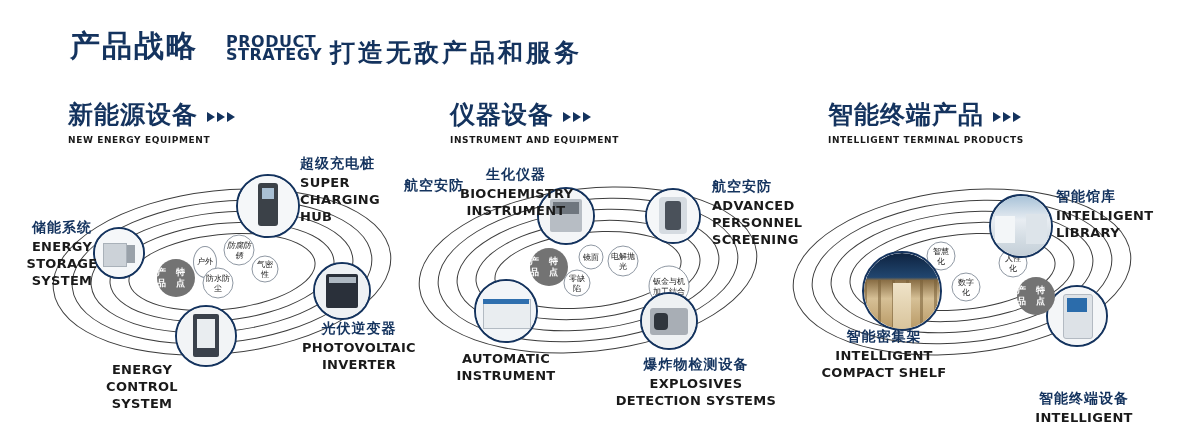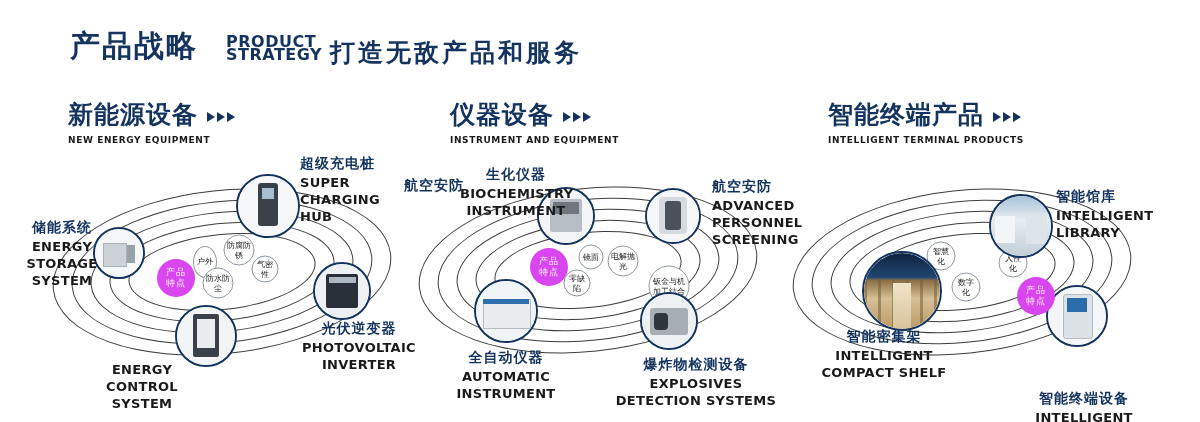--- a/index.html
+++ b/index.html
@@ -72,22 +72,22 @@
 
   .i-shelf { background:linear-gradient(180deg,#0e2340 0%,#21466f 32%,#8a6f46 36%,#d6c096 60%,#b99a66 100%); }
   .i-shelf::before { left:0; top:36%; width:100%; height:64%; background:repeating-linear-gradient(90deg, rgba(120,95,55,0.55) 0 3px, rgba(0,0,0,0) 3px 14px); }
   .i-shelf::after { left:38%; top:40%; width:24%; height:60%; background:linear-gradient(180deg,#efe3c8,#d8c49c); }
 
   .i-terminal { background:#f4f6f8; }
   .i-terminal::before { left:26%; top:12%; width:48%; height:74%; background:#dde2e7; border:1px solid #b3bac2; border-radius:3px; }
   .i-terminal::after { left:33%; top:19%; width:34%; height:24%; background:#2b6cab; }
 
   
-  .core { position:absolute; transform:translate(-50%,-50%); width:38px; height:38px; border-radius:50%; background:#d946ef; color:#fff;
-          display:flex; flex-direction:column; align-items:center; justify-content:center; font-size:9px; font-weight:normal; line-height:1.2; letter-spacing:1px; z-index:4; }
+  .core { position:absolute; transform:translate(-50%,-50%); width:38px; height:38px; border-radius:50%; background:#737373; color:#fff;
+          display:flex; flex-direction:row; align-items:center; justify-content:center; font-size:9px; font-weight:bold; line-height:1.2; letter-spacing:1px; z-index:4; }
 
   
   .bubble { position:absolute; transform:translate(-50%,-50%); border-radius:50%; background:#ffffff; border:1px solid #8f98a3; color:#222;
             display:flex; align-items:center; justify-content:center; text-align:center; font-size:8px; line-height:1.15; padding:2px; z-index:2; }
 
   
   .lbl { position:absolute; z-index:5; }
   .lbl .cn { font-size:14px; font-weight:bold; color:#14335e; letter-spacing:1px; }
   .lbl .en { font-size:13px; font-weight:bold; color:#1a1a1a; letter-spacing:0.3px; margin-top:2px; line-height:1.3; }
   .t-c { text-align:center; }
@@ -174,21 +174,21 @@
   <div class="node" style="left:206px; top:336px; width:62px; height:62px;">
     <div class="img i-control"></div>
   </div>
 
   <div class="core" style="left:176px; top:278px;">
     <span>产品</span>
     <span>特点</span>
   </div>
 
   <div class="bubble" style="left:205px; top:262px; width:24px; height:32px;">户外</div>
-  <div class="bubble" style="left:239px; top:250px; width:31px; height:31px;">防腐防锈</div>
+  <div class="bubble" style="left:239px; top:250px; width:31px; height:31px;font-style:italic;">防腐防锈</div>
   <div class="bubble" style="left:265px; top:269px; width:27px; height:27px;">气密性</div>
   <div class="bubble" style="left:218px; top:283px; width:31px; height:31px;">防水防尘</div>
 
   <div class="lbl t-c" style="left:16px; top:219px; width:92px;">
     <div class="cn">储能系统</div>
     <div class="en">ENERGY STORAGE SYSTEM</div>
   </div>
   <div class="lbl" style="left:300px; top:155px; width:112px;">
     <div class="cn">超级充电桩</div>
     <div class="en">SUPER CHARGING HUB</div>
@@ -229,21 +229,20 @@
   </div>
   <div class="lbl t-c" style="left:460px; top:166px; width:112px;">
     <div class="cn">生化仪器</div>
     <div class="en">BIOCHEMISTRY INSTRUMENT</div>
   </div>
   <div class="lbl" style="left:712px; top:178px; width:120px;">
     <div class="cn">航空安防</div>
     <div class="en">ADVANCED PERSONNEL SCREENING</div>
   </div>
   <div class="lbl t-c" style="left:436px; top:349px; width:140px;">
-    <div class="cn">全自动仪器</div>
     <div class="en">AUTOMATIC INSTRUMENT</div>
   </div>
   <div class="lbl t-c" style="left:612px; top:356px; width:168px;">
     <div class="cn">爆炸物检测设备</div>
     <div class="en">EXPLOSIVES DETECTION SYSTEMS</div>
   </div>
 
   <div class="node" style="left:1021px; top:226px; width:64px; height:64px;">
     <div class="img i-library"></div>
   </div>

